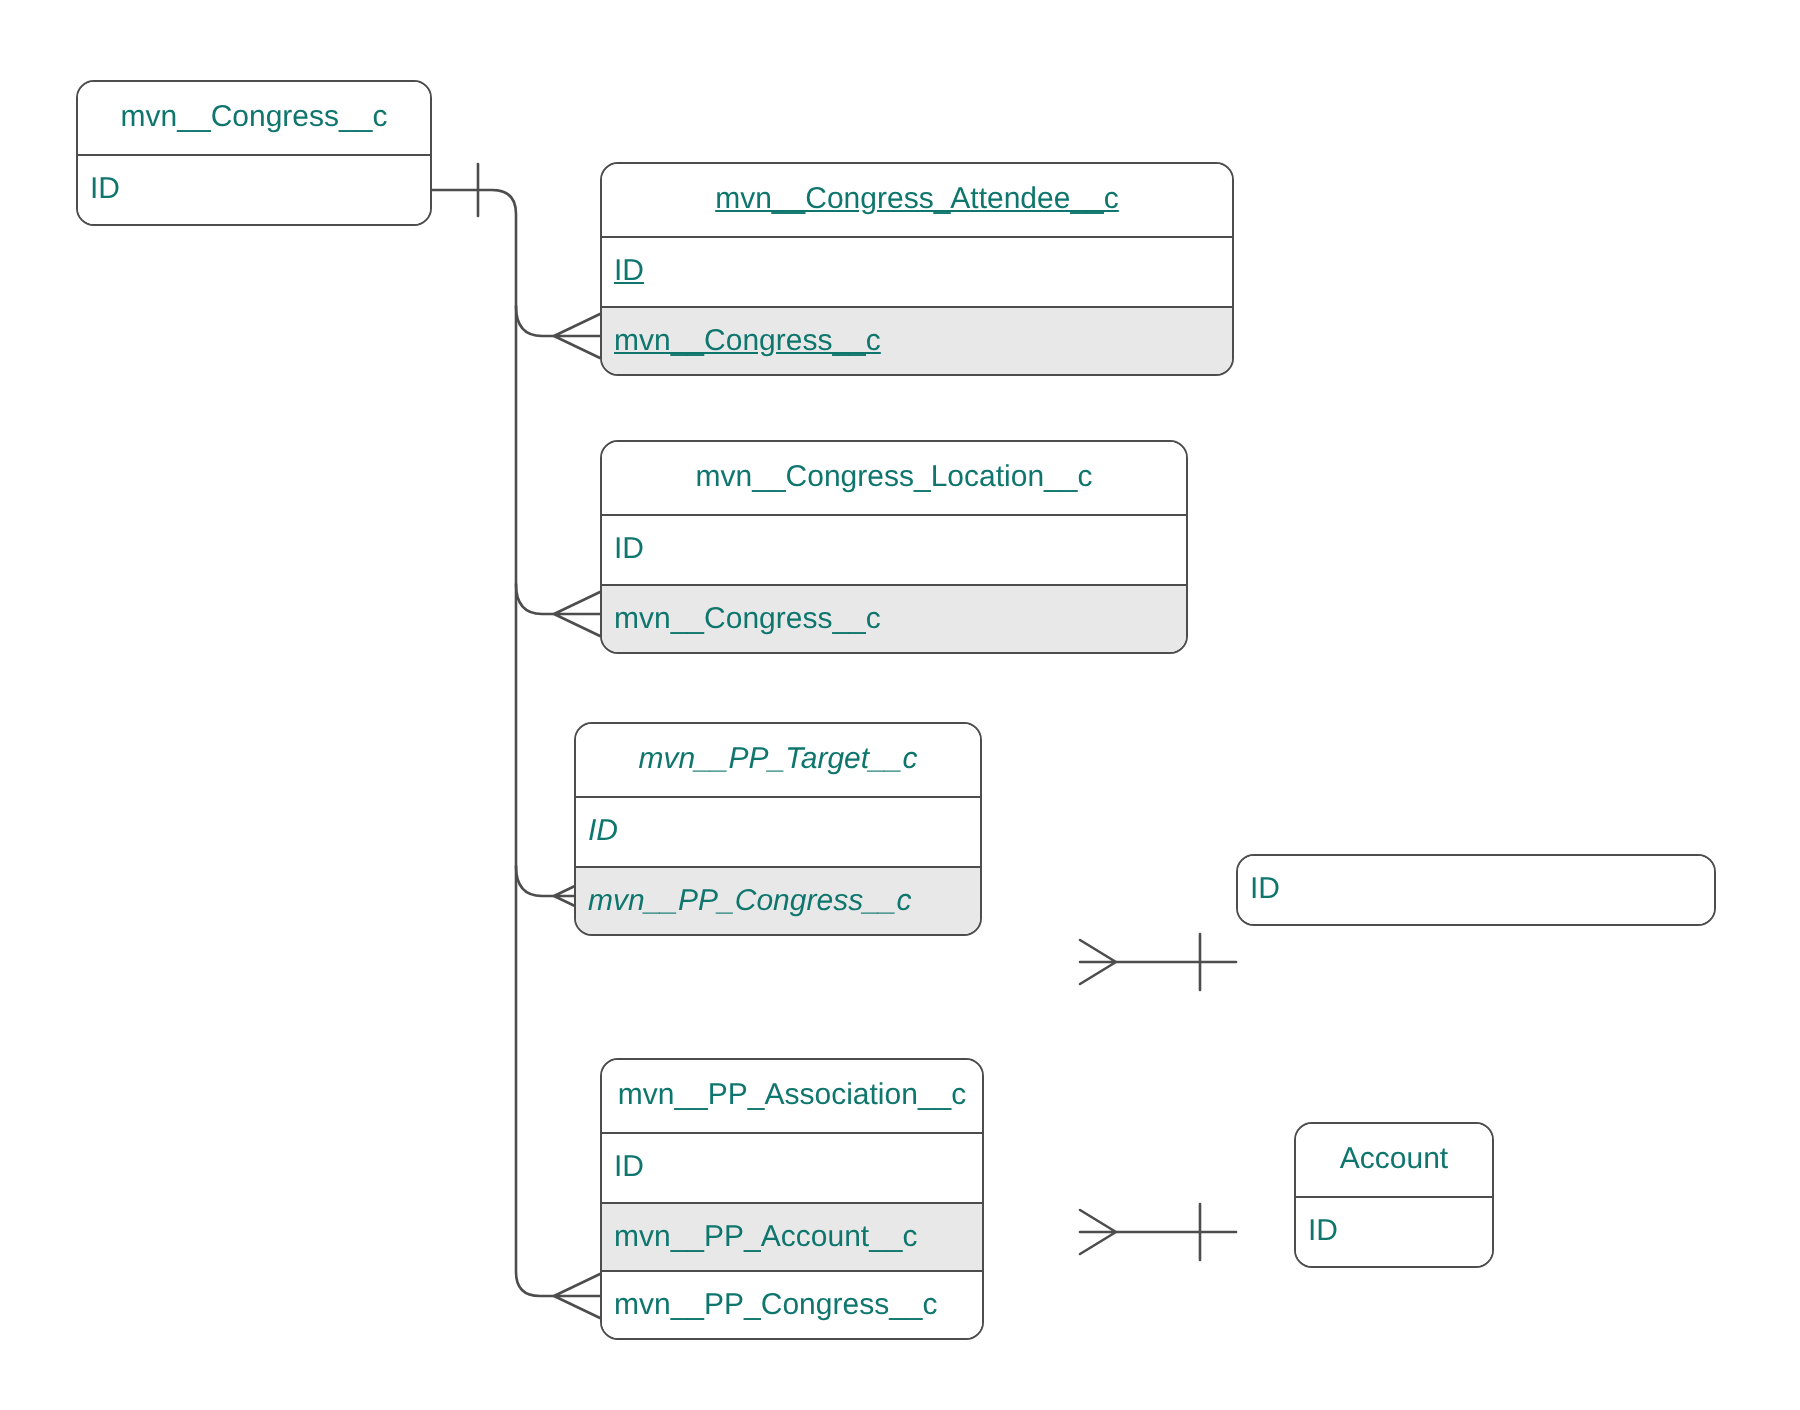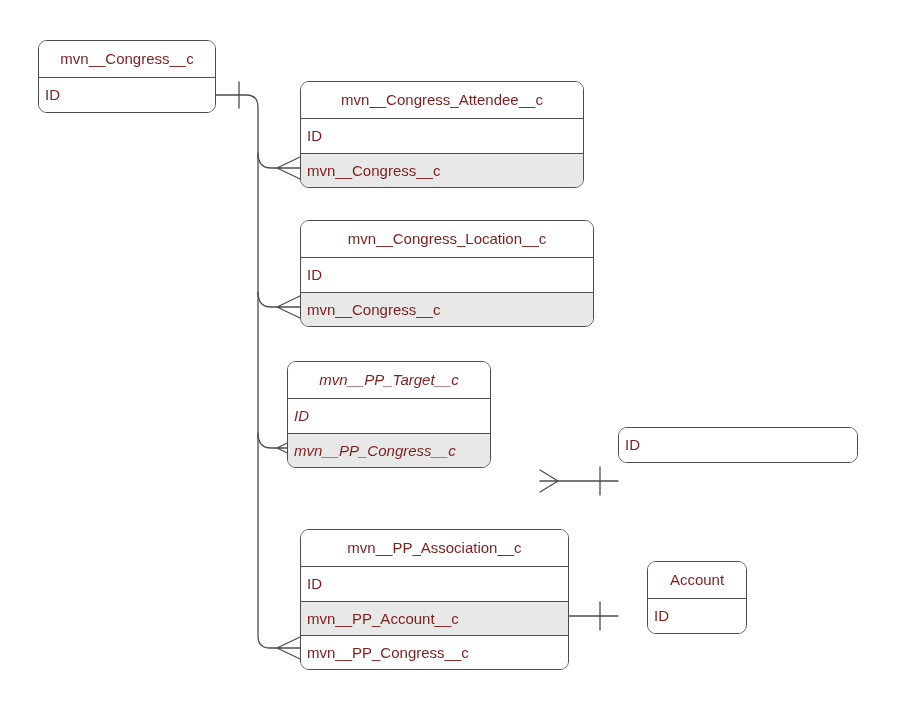--- a/index.html
+++ b/index.html
@@ -6,21 +6,21 @@
     margin: 0;
     padding: 0;
     background: #ffffff;
   }
   #canvas {
     position: relative;
     width: 900px;
     height: 705px;
     background: #ffffff;
     font-family: "Liberation Sans", "DejaVu Sans", sans-serif;
-    color: #7f1d1d;
+    color: #0f766e;
     overflow: hidden;
   }
   #connector-layer {
     position: absolute;
     left: 0;
     top: 0;
     width: 900px;
     height: 705px;
   }
   #connector-layer path {
@@ -56,25 +56,25 @@
     box-sizing: border-box;
   }
   .entity-row + .entity-row {
     border-top: 1px solid #4d4d4d;
   }
   .entity-row.shaded {
     background: #e8e8e8;
   }
   
   #e-congress  { left: 38px;  top: 40px;  width: 178px; }
-  #e-attendee  { left: 300px; top: 81px;  width: 284px; }
+  #e-attendee  { left: 300px; top: 81px;  width: 317px; text-decoration: underline; }
   #e-location  { left: 300px; top: 220px; width: 294px; }
   #e-target    { left: 287px; top: 361px; width: 204px; font-style: italic; }
   #e-cmdoc     { left: 618px; top: 427px; width: 240px; }
-  #e-assoc     { left: 300px; top: 529px; width: 269px; }
+  #e-assoc     { left: 300px; top: 529px; width: 192px; }
   #e-account   { left: 618px; top: 561px; width: 100px; margin-left: 29px; }
 </style>
 </head>
 <body>
 
 <div id="canvas">
 
   <svg id="connector-layer" viewBox="0 0 900 705" xmlns="http://www.w3.org/2000/svg">
 
     <g>

